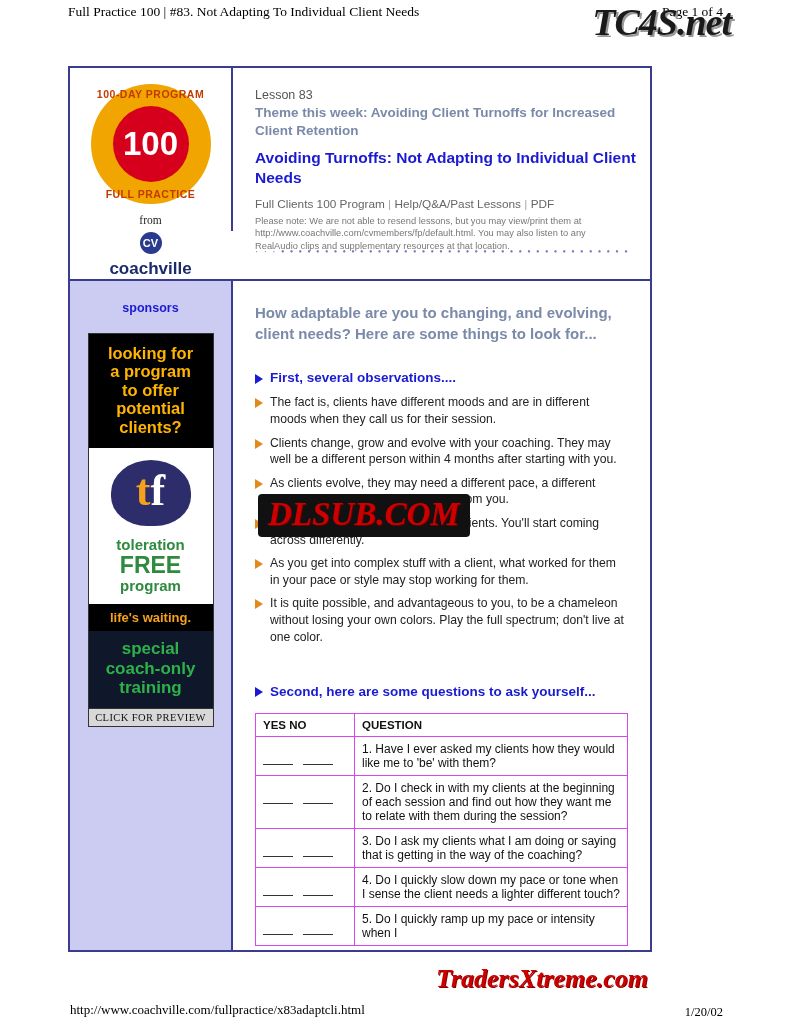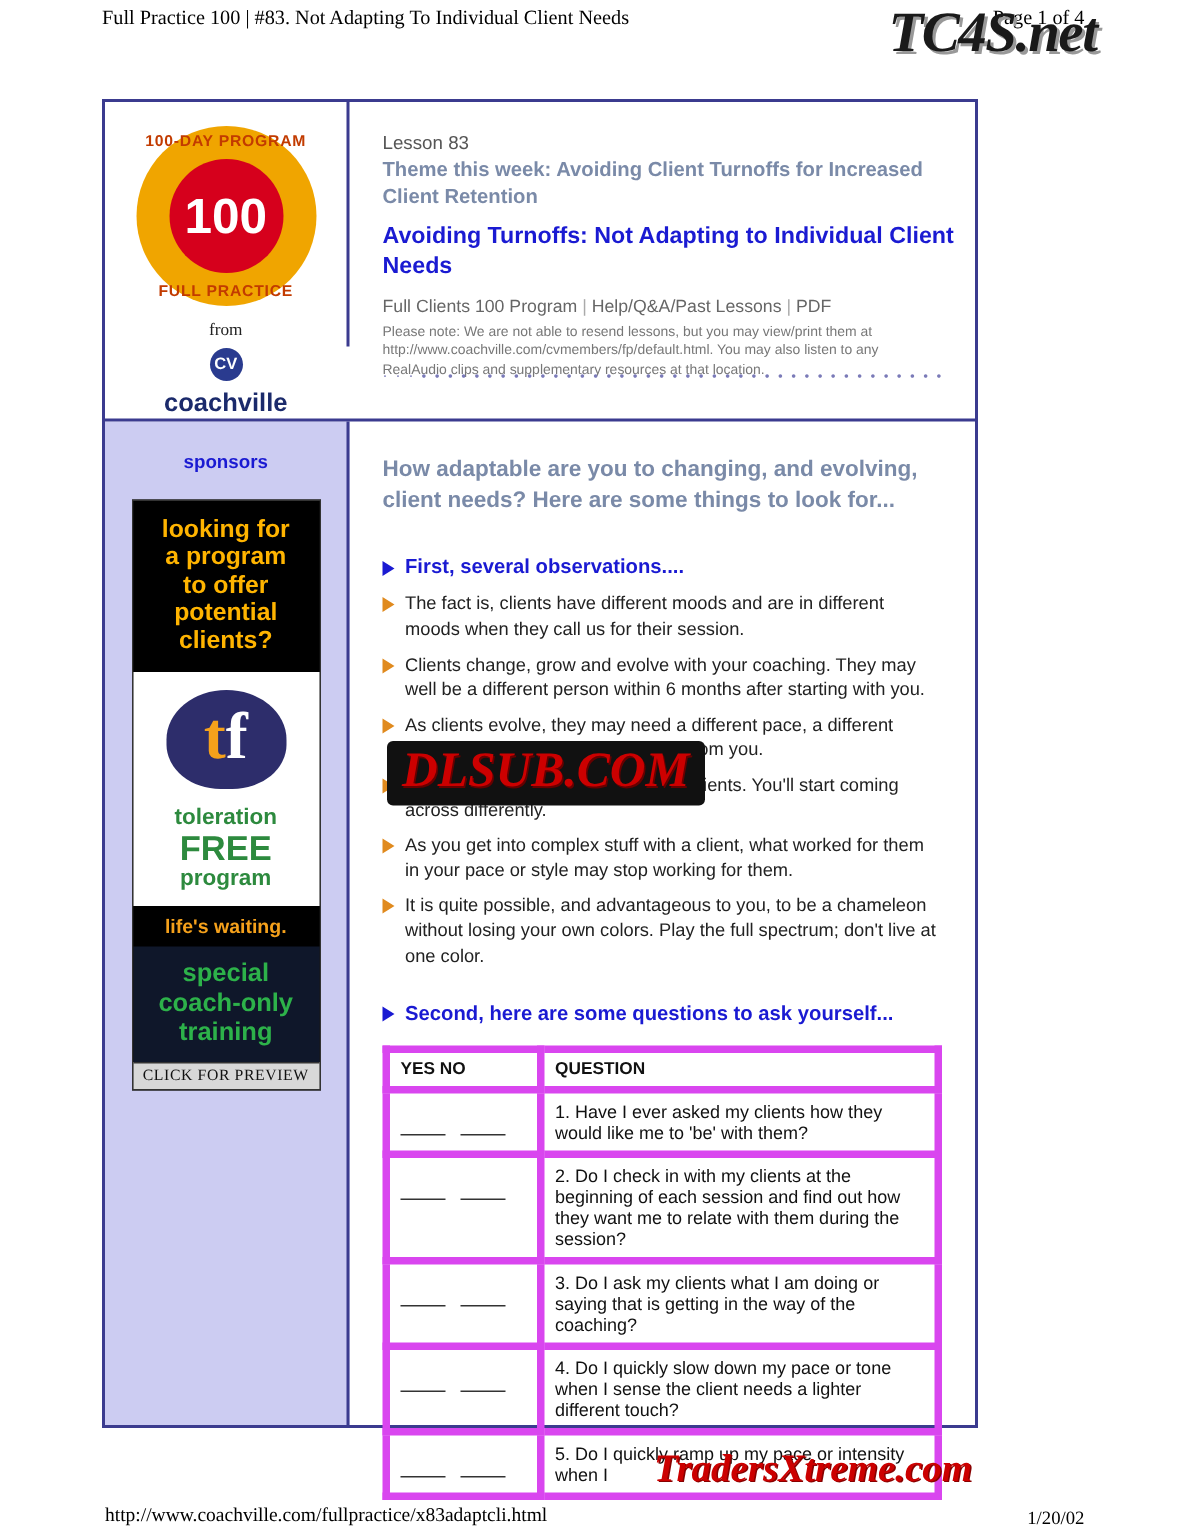--- a/index.html
+++ b/index.html
@@ -374,34 +374,34 @@
   .bullet {
     display: flex;
     align-items: flex-start;
     gap: 7px;
     font-size: 12.2px;
     color: #222;
     line-height: 1.36;
     margin-bottom: 7px;
   }
   .section-head.second {
-    margin-top: 22px;
+    margin-top: 38px;
     margin-bottom: 12px;
     line-height: 1.35;
   }
 
   
   table.qtable {
     width: 100%;
     border-collapse: collapse;
     font-size: 12px;
     color: #111;
   }
   table.qtable th, table.qtable td {
-    border: 5px solid #d946ef;
+    border: 1px solid #d946ef;
     padding: 5px 7px;
     vertical-align: top;
     text-align: left;
     font-weight: normal;
   }
   table.qtable th {
     font-weight: bold;
     font-size: 11.5px;
   }
   .col-yn { width: 84px; }
@@ -549,21 +549,21 @@
         <span class="arrow-blue"></span>
         <span>First, several observations....</span>
       </div>
 
       <div class="bullet">
         <span class="arrow-orange"></span>
         <span>The fact is, clients have different moods and are in different moods when they call us for their session.</span>
       </div>
       <div class="bullet">
         <span class="arrow-orange"></span>
-        <span>Clients change, grow and evolve with your coaching.  They may well be a different person within 6 months after starting with you.</span>
+        <span>Clients change, grow and evolve with your coaching.  They may well be a different person within 4 months after starting with you.</span>
       </div>
       <div class="bullet">
         <span class="arrow-orange"></span>
         <span>As clients evolve, they may need a different pace, a different touch, a different style of coaching from you.</span>
       </div>
       <div class="bullet">
         <span class="arrow-orange"></span>
         <span>You change, as well, as you coach clients.  You'll start coming across differently.</span>
       </div>
       <div class="bullet">

